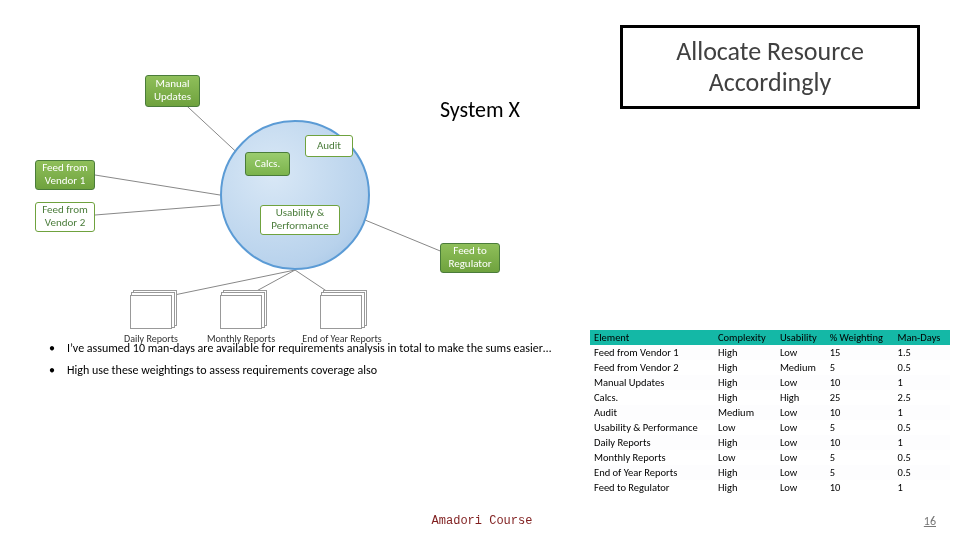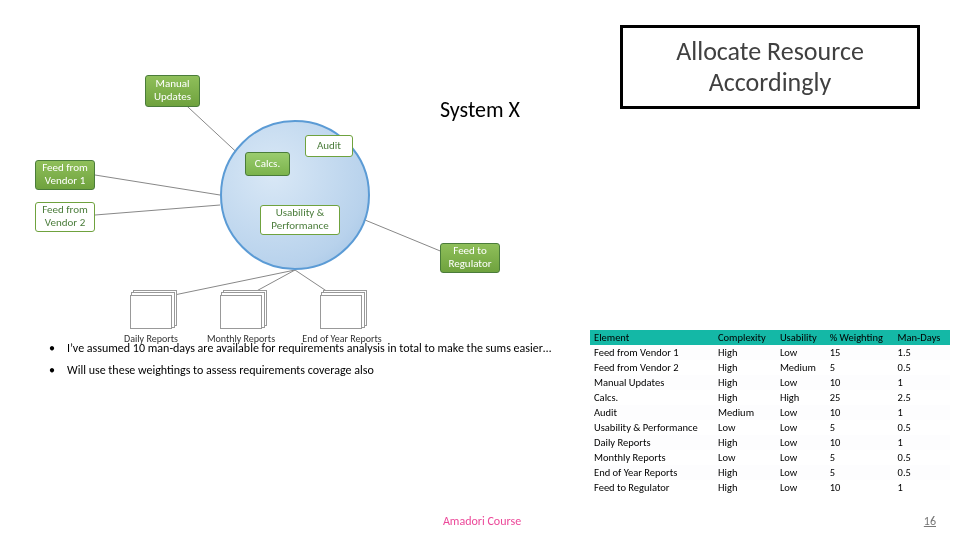--- a/index.html
+++ b/index.html
@@ -122,21 +122,22 @@
   td.num, th.num { text-align: left; }
   tbody tr:nth-child(odd) { background: #fdfdfe; }
 
   
   .footer-center {
     position: absolute;
     bottom: 12px;
     left: 4px; right: 0;
     text-align: center;
     font-size: 12px;
-    color: #ec4899;
+    color: #7f1d1d;
+    font-family: Liberation Mono, monospace;
   }
   .footer-pg {
     position: absolute;
     bottom: 12px;
     right: 24px;
     font-size: 12px;
     color: #777;
     text-decoration: underline;
   }
 </style>
@@ -172,21 +173,21 @@
   <div class="report rpt-daily"></div>
   <div class="report-label lbl-daily">Daily Reports</div>
   <div class="report rpt-monthly"></div>
   <div class="report-label lbl-monthly">Monthly Reports</div>
   <div class="report rpt-eoy"></div>
   <div class="report-label lbl-eoy">End of Year Reports</div>
 </div>
 
 <ul class="bullets">
   <li>I’ve assumed 10 man-days are available for requirements analysis in total to make the sums easier…</li>
-  <li>Will use these weightings to assess requirements coverage also</li>
+  <li>High use these weightings to assess requirements coverage also</li>
 </ul>
 
 <div class="table-wrap">
   <table>
     <thead>
       <tr>
         <th>Element</th>
         <th>Complexity</th>
         <th>Usability</th>
         <th class="num">% Weighting</th>

